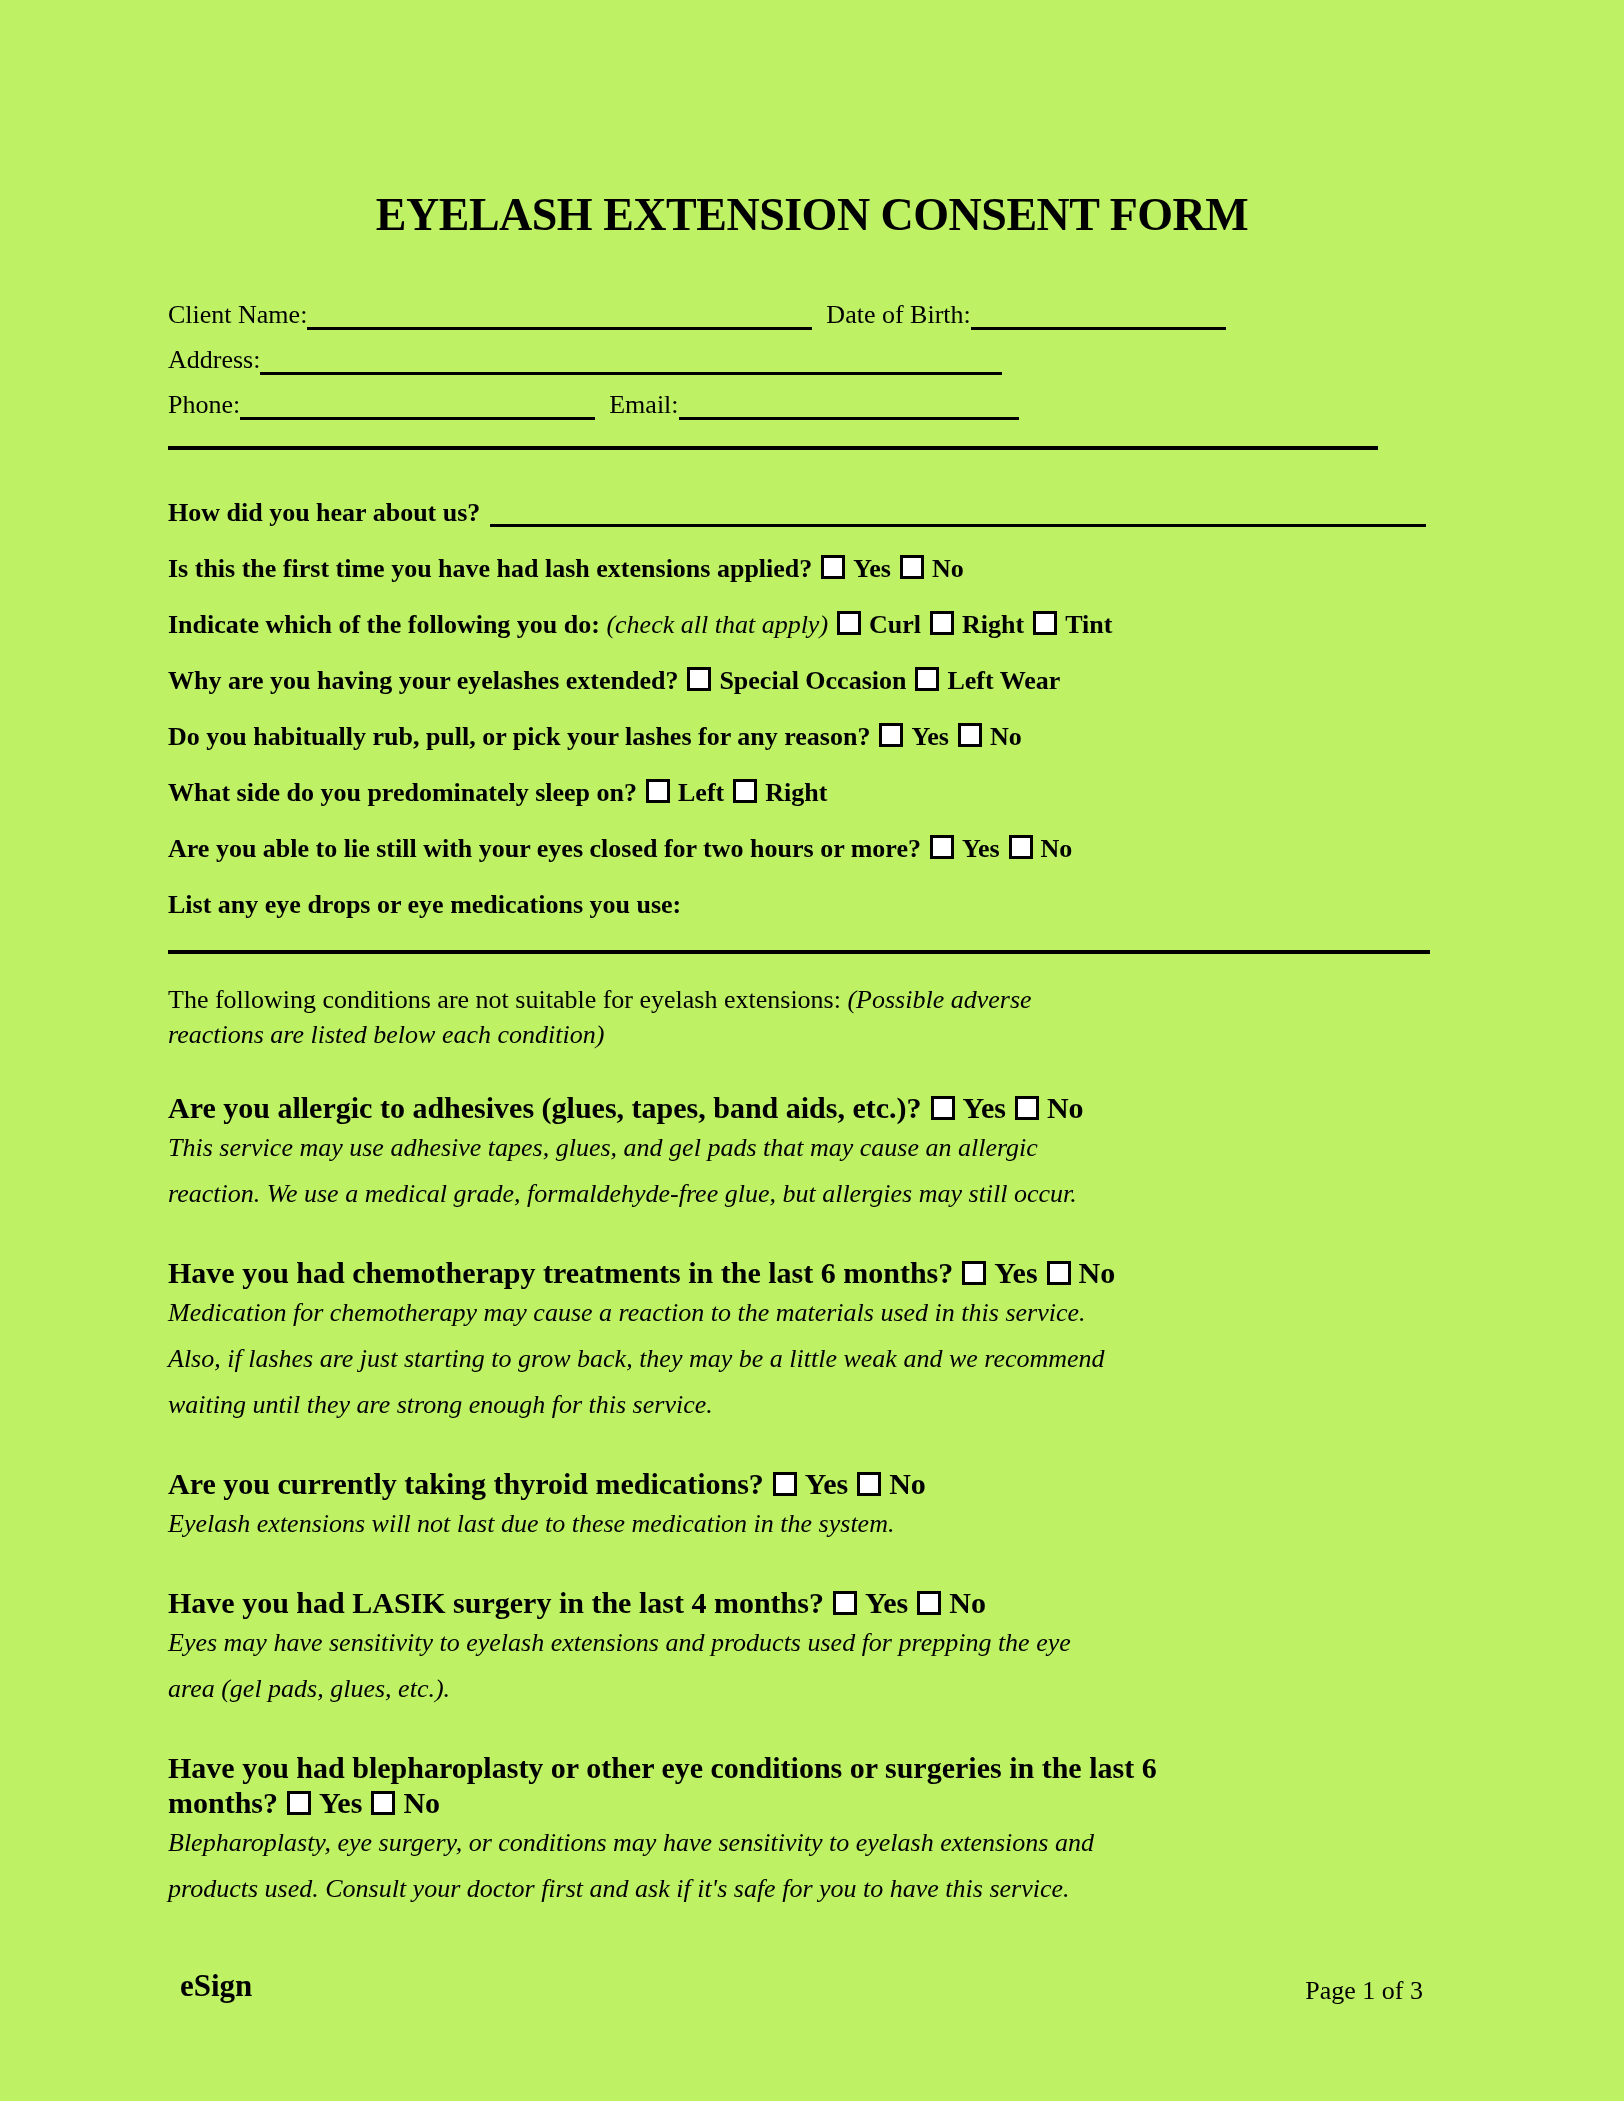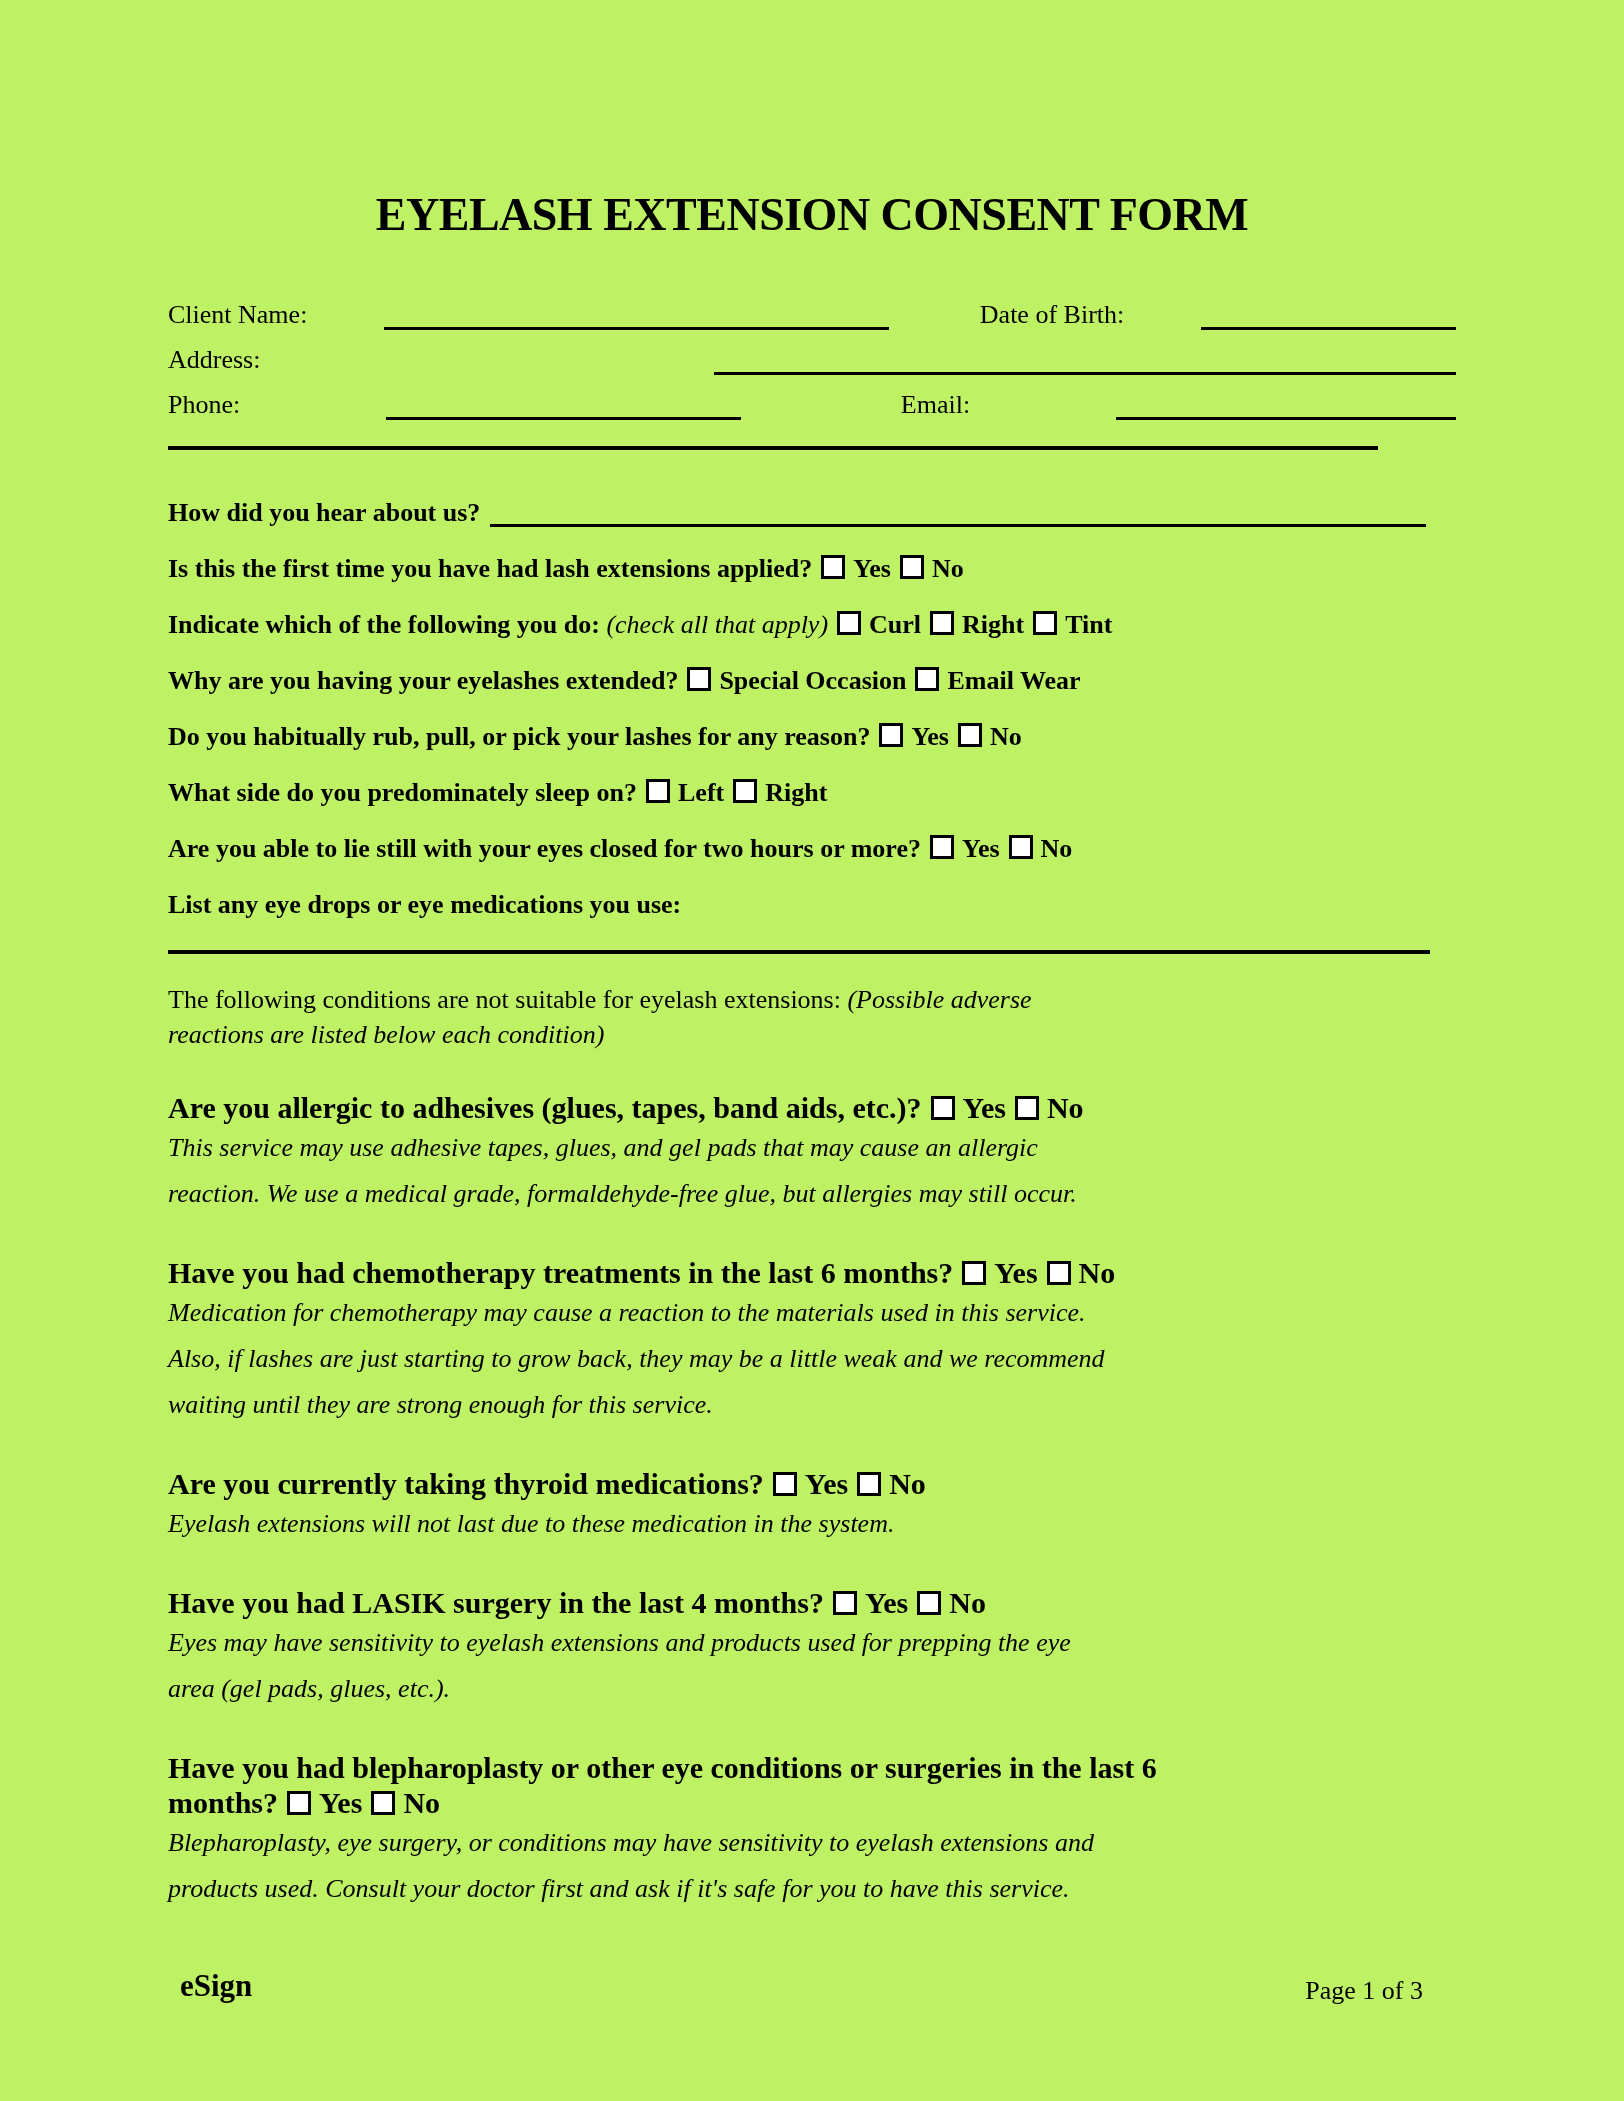--- a/index.html
+++ b/index.html
@@ -14,21 +14,21 @@
   }
   .title{
     text-align:center;
     font-size:46px;font-weight:bold;
     line-height:50px;
     letter-spacing:-0.5px;
     margin:0;
   }
   
   .fields{margin-top:52px;font-size:26px;}
-  .f-row{display:flex;align-items:flex-end;height:38px;margin-bottom:7px;justify-content:space-between;}
+  .f-row{display:flex;align-items:flex-end;height:38px;margin-bottom:7px;}
   .f-label{line-height:30px;white-space:nowrap;}
   .u-line{display:inline-block;border-bottom:3px solid #000;height:26px;}
   .gap{margin-left:14px;}
   .divider{border:none;border-top:4px solid #000;width:1210px;margin:26px 0 0 0;}
   
   .questions{margin-top:48px;font-size:26px;}
   .q-row{font-weight:bold;line-height:30px;margin-bottom:26px;white-space:pre-line;}
   .q-flex{display:flex;}
   .q-note{font-weight:normal;font-style:italic;}
   .cb{
@@ -75,21 +75,21 @@
       <span class="u-line" style="width:340px;"></span>
     </div>
   </div>
 
   <hr class="divider">
 
   <div class="questions">
       <div class="q-row q-flex"><span>How did you hear about us?</span><span class="fill-line"></span></div>
       <div class="q-row"><span>Is this the first time you have had lash extensions applied?</span><span class="cb"></span><span class="cb-label">Yes</span><span class="cb"></span><span class="cb-label">No</span></div>
       <div class="q-row"><span>Indicate which of the following you do:</span><span class="q-note"> (check all that apply)</span><span class="cb"></span><span class="cb-label">Curl</span><span class="cb"></span><span class="cb-label">Right</span><span class="cb"></span><span class="cb-label">Tint</span></div>
-      <div class="q-row"><span>Why are you having your eyelashes extended?</span><span class="cb"></span><span class="cb-label">Special Occasion</span><span class="cb"></span><span class="cb-label">Email Wear</span></div>
+      <div class="q-row"><span>Why are you having your eyelashes extended?</span><span class="cb"></span><span class="cb-label">Special Occasion</span><span class="cb"></span><span class="cb-label">Left Wear</span></div>
       <div class="q-row"><span>Do you habitually rub, pull, or pick your lashes for any reason?</span><span class="cb"></span><span class="cb-label">Yes</span><span class="cb"></span><span class="cb-label">No</span></div>
       <div class="q-row"><span>What side do you predominately sleep on?</span><span class="cb"></span><span class="cb-label">Left</span><span class="cb"></span><span class="cb-label">Right</span></div>
       <div class="q-row"><span>Are you able to lie still with your eyes closed for two hours or more?</span><span class="cb"></span><span class="cb-label">Yes</span><span class="cb"></span><span class="cb-label">No</span></div>
       <div class="q-row"><span>List any eye drops or eye medications you use:</span></div>
     </div>
 
   <hr class="answer-line">
 
   <p class="intro"><span>The following conditions are not suitable for eyelash extensions:</span> <span class="intro-italic">(Possible adverse
 reactions are listed below each condition)</span></p>

